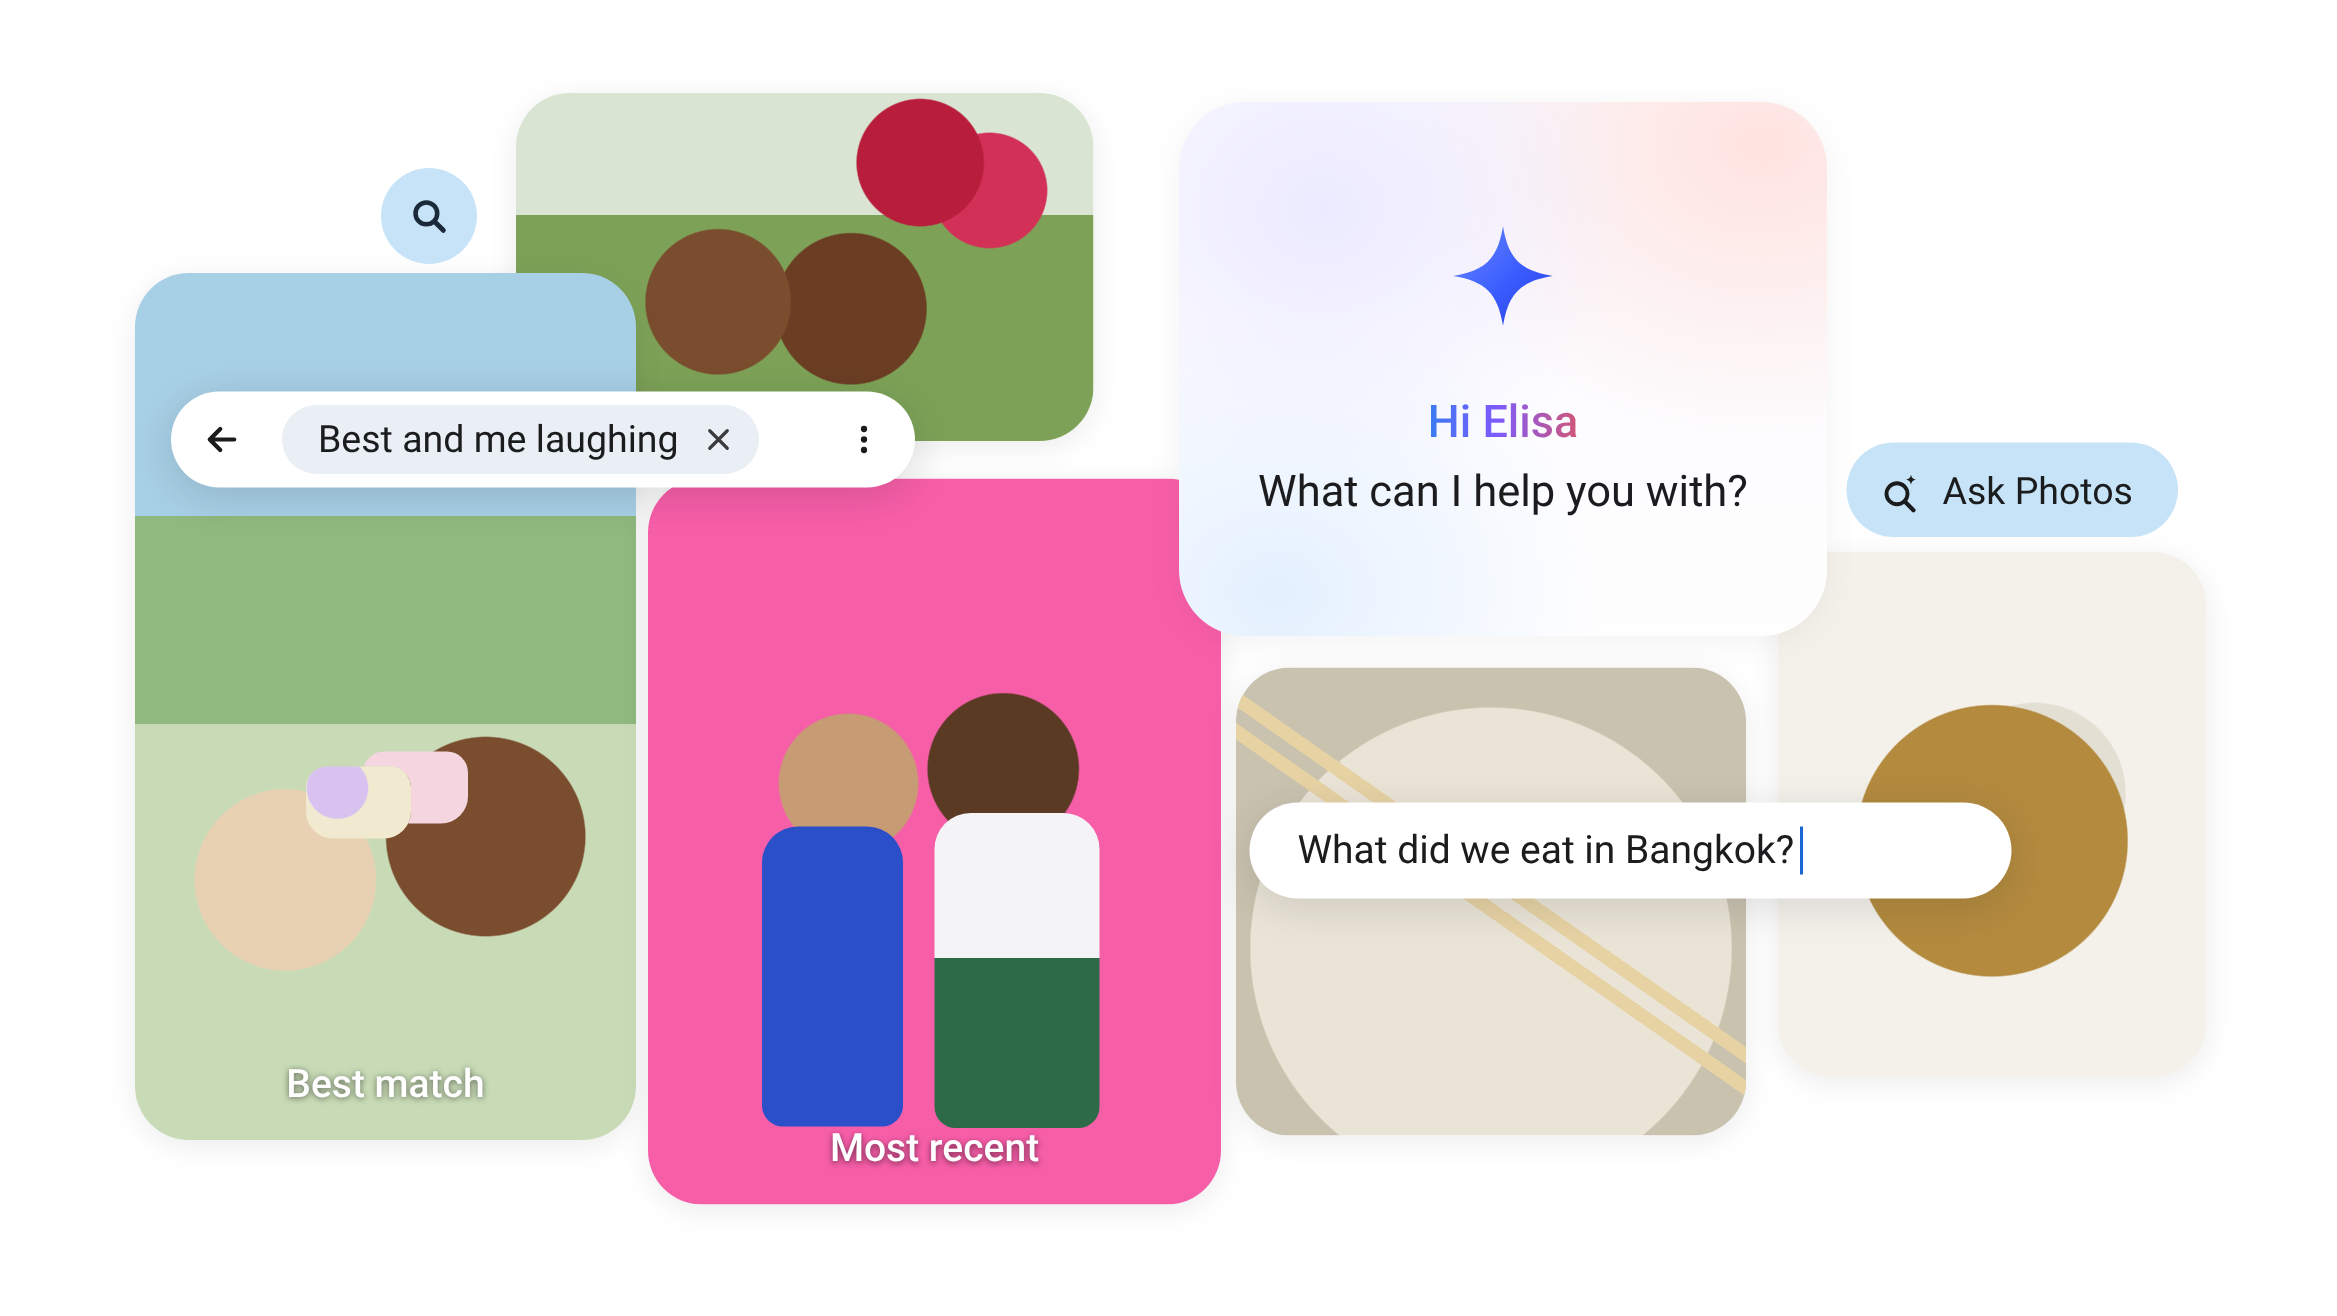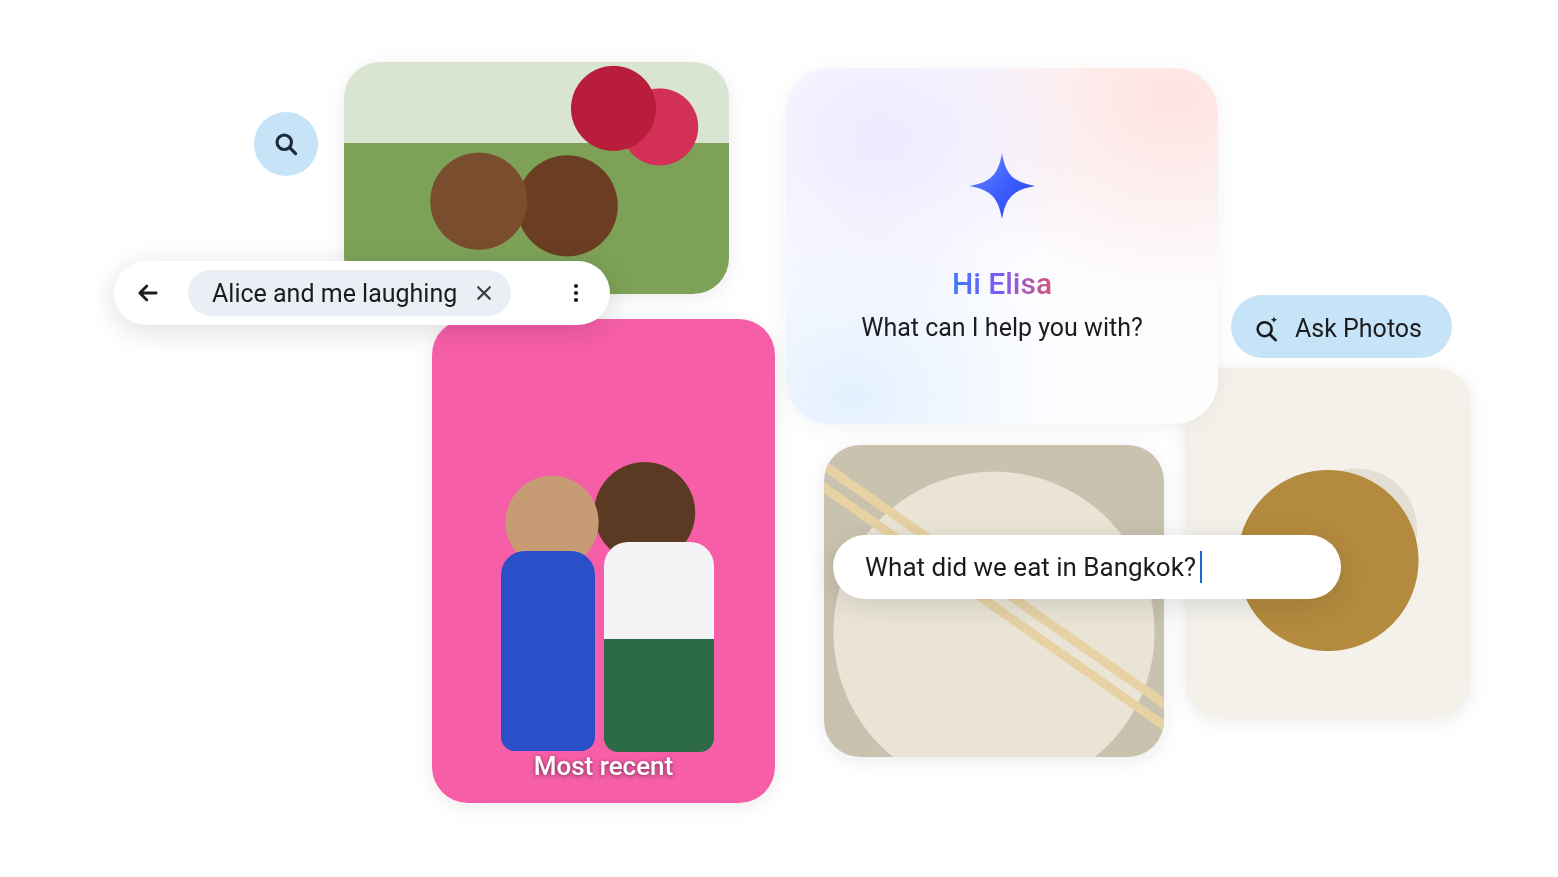--- a/index.html
+++ b/index.html
@@ -46,21 +46,21 @@
       radial-gradient(circle at 70% 20%, #b81e3b 0 42px, transparent 43px),
       radial-gradient(circle at 82% 28%, #d23056 0 38px, transparent 39px),
       radial-gradient(circle at 35% 60%, #7a4d2f 0 48px, transparent 49px),
       radial-gradient(circle at 58% 62%, #6b3e24 0 50px, transparent 51px),
       linear-gradient(180deg, #d9e5d2 0 35%, #7da257 35% 100%);
   }
 
   
   .thumb.recent {
     left: 432px; top: 319px;
-    width: 343px; height: 484px;
+    width: 382px; height: 484px;
     background:
       radial-gradient(circle at 35% 42%, #c79b74 0 46px, transparent 47px),
       radial-gradient(circle at 62% 40%, #5a3a22 0 50px, transparent 51px),
       linear-gradient(180deg, #f75ea8 0 48%, #f75ea8 48% 100%);
   }
   .thumb.recent::before{
     content:""; position:absolute; left:20%; top:48%; width:94px; height:200px;
     background:#2b4fc9; border-radius:24px 24px 14px 14px;
   }
   .thumb.recent::after{
@@ -179,21 +179,21 @@
   .hero .greet {
     font-size: 30px;
     font-weight: 500;
     background: linear-gradient(90deg, #3a7bf0 0%, #7b5bff 45%, #d25678 100%);
     -webkit-background-clip: text;
     background-clip: text;
     color: transparent;
     margin-bottom: 12px;
   }
   .hero .prompt {
-    font-size: 25px;
+    font-size: 29px;
     color: #1c1c1e;
   }
 
   
   .ask-cta {
     position: absolute;
     left: 1231px; top: 295px;
     height: 60px;
     padding: 3px 30px 0 22px;
     border-radius: 32px;
@@ -229,20 +229,23 @@
   @keyframes blink { 50% { opacity: 0; } }
 
   svg { display:block; }
 </style>
 </head>
 <body>
 <div class="canvas">
 
   <div class="thumb park"></div>
 
+  <div class="thumb best-match">
+    <div class="caption">Best match</div>
+  </div>
 
   <div class="thumb recent">
     <div class="caption">Most recent</div>
   </div>
 
   <div class="thumb food-b"></div>
   <div class="thumb food-a"></div>
 
   <div class="search-pill">
     <svg width="28" height="28" viewBox="0 0 24 24" fill="none">
@@ -251,21 +254,21 @@
     </svg>
   </div>
 
   <div class="search-bar">
     <div class="back">
       <svg width="28" height="28" viewBox="0 0 24 24" fill="none">
         <path d="M19 12H5M5 12l6-6M5 12l6 6" stroke="#1c1c1e" stroke-width="2.4" stroke-linecap="round" stroke-linejoin="round"></path>
       </svg>
     </div>
     <div class="chip">
-      <span>Alice and me laughing</span>
+      <span>Best and me laughing</span>
       <span class="x">
         <svg width="20" height="20" viewBox="0 0 24 24">
           <path d="M5 5l14 14M19 5L5 19" stroke="#3b3b3d" stroke-width="2.6" stroke-linecap="round"></path>
         </svg>
       </span>
     </div>
     <div class="more">
       <svg width="24" height="24" viewBox="0 0 24 24">
         <circle cx="12" cy="5" r="2.1" fill="#1c1c1e"></circle>
         <circle cx="12" cy="12" r="2.1" fill="#1c1c1e"></circle>

